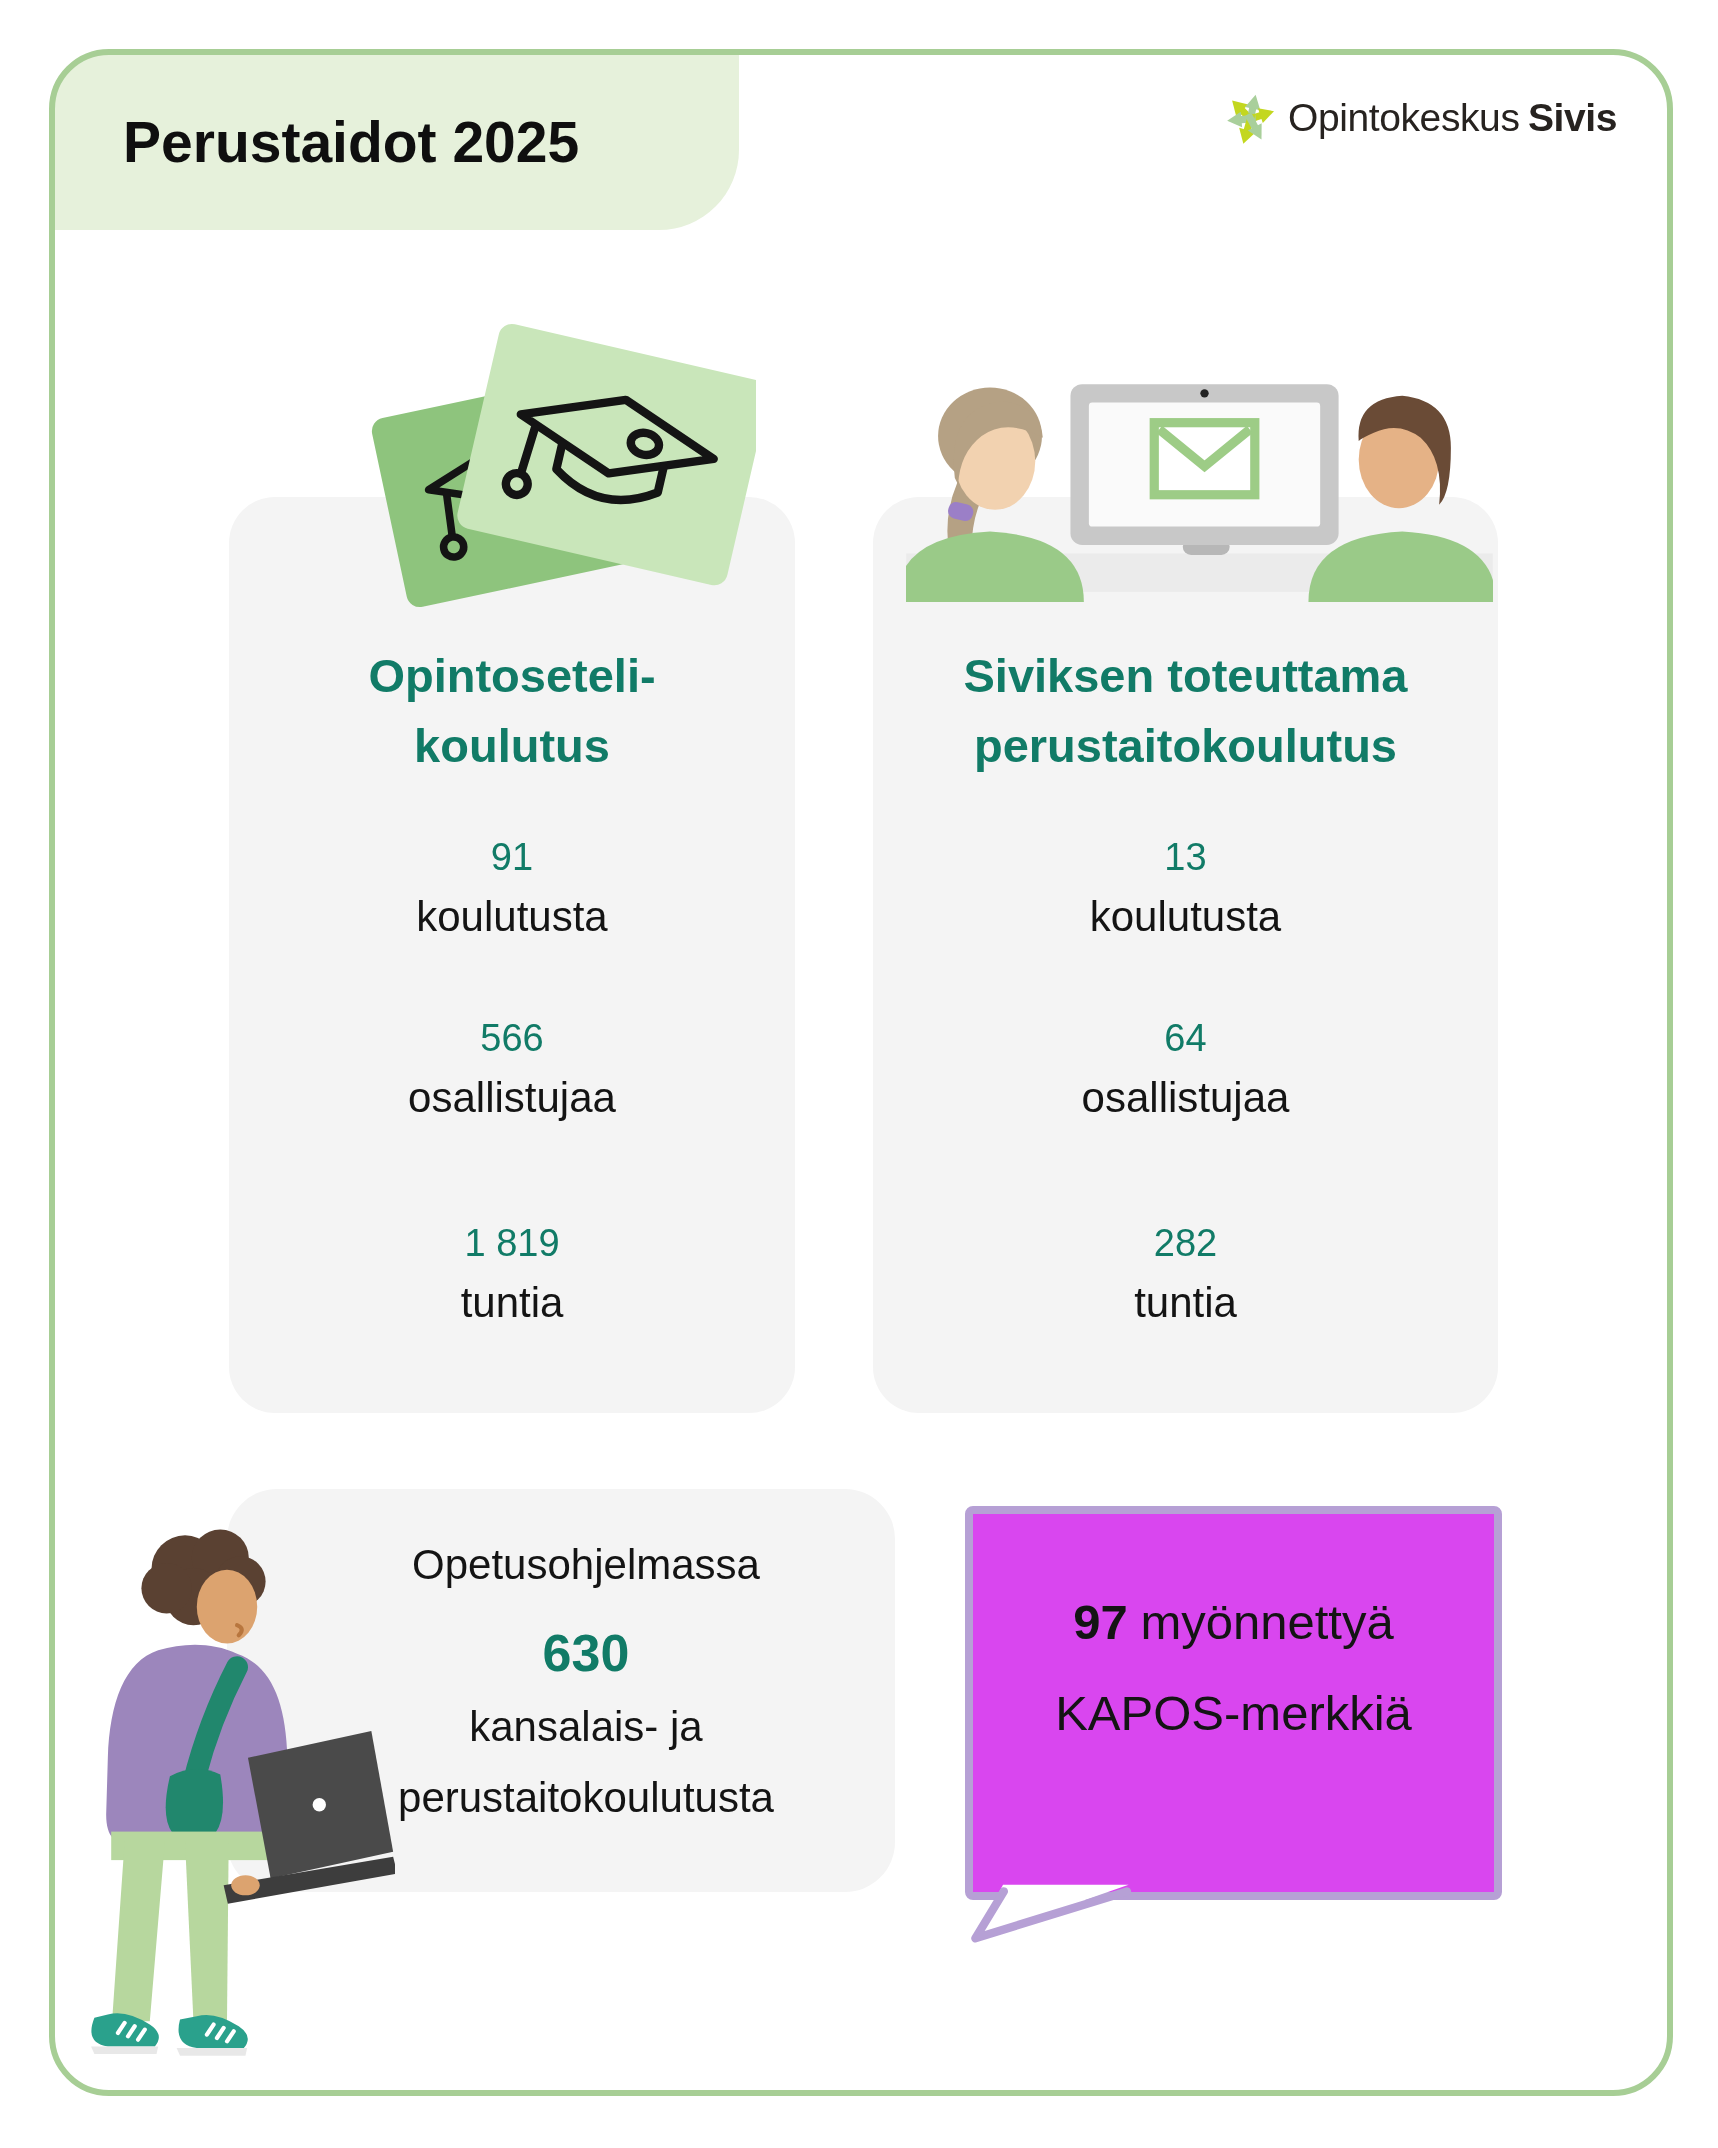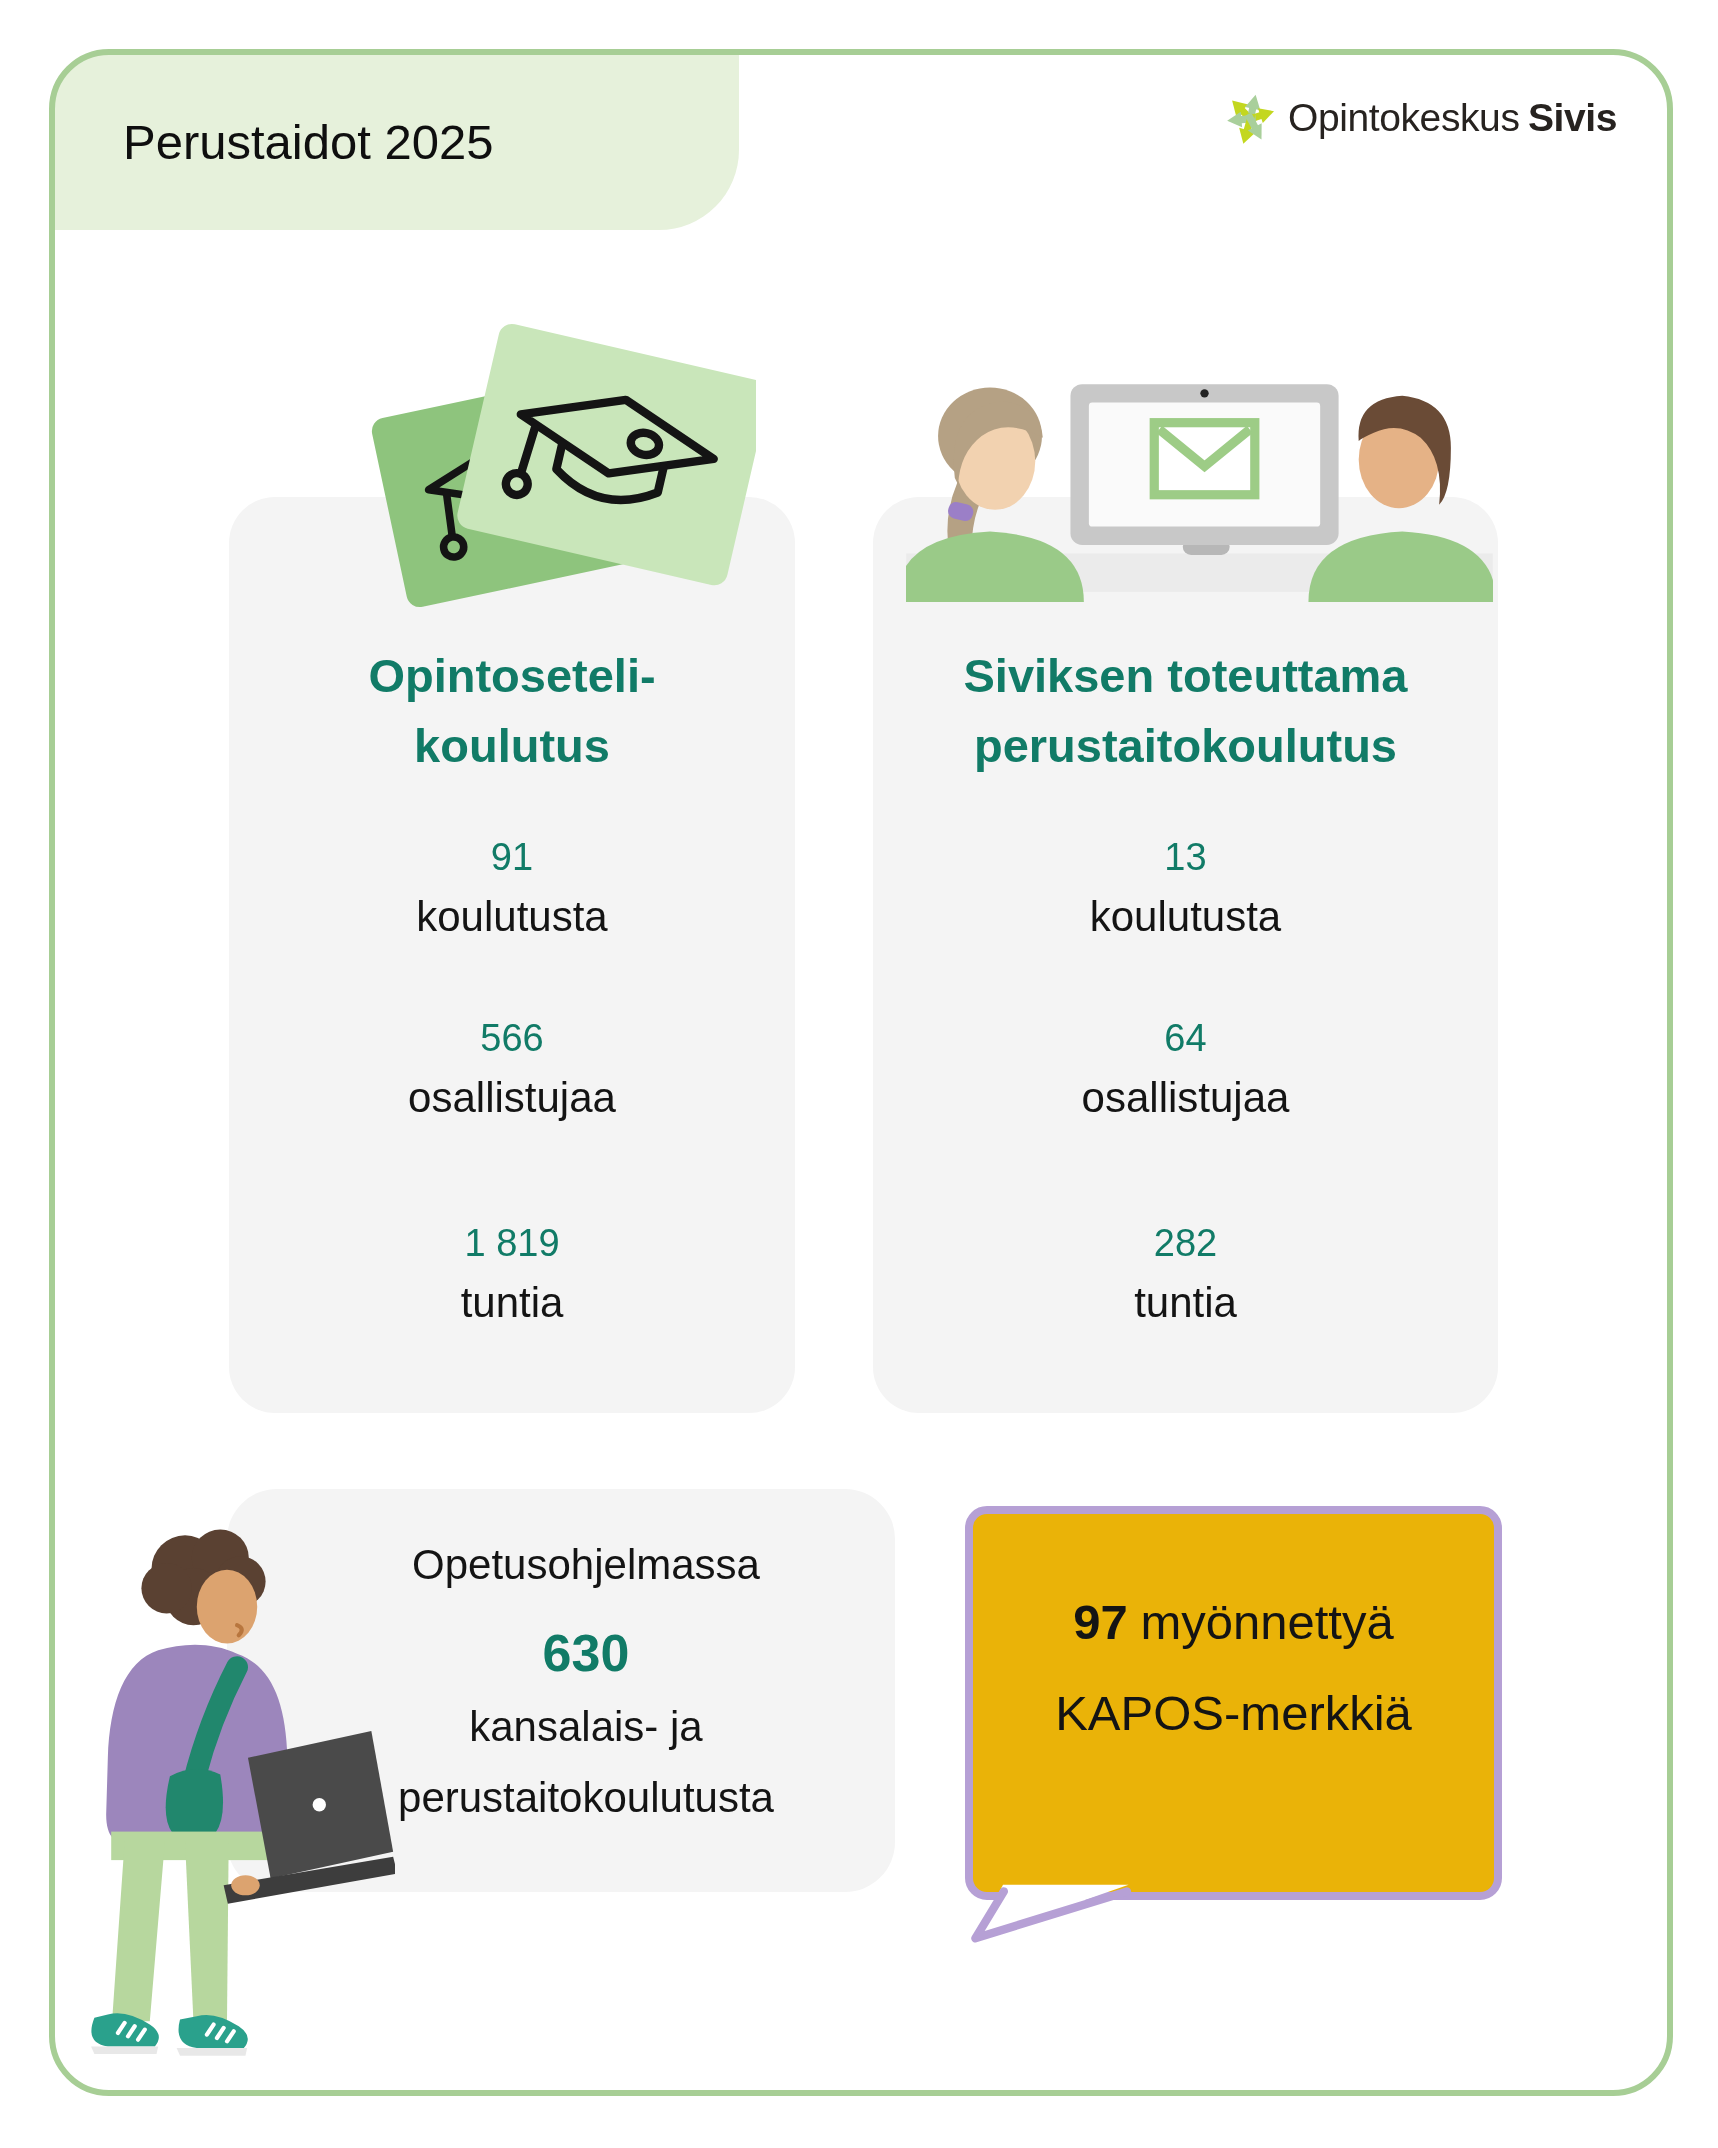--- a/index.html
+++ b/index.html
@@ -13,21 +13,21 @@
     border:6.7px solid #a7ce95;border-radius:60px;box-sizing:border-box;
     z-index:6;pointer-events:none;
   }
   
   .header-box{
     position:absolute;left:54px;top:54px;width:685px;height:176px;
     background:#e6f1db;border-radius:49px 0 80px 0;z-index:2;
     display:flex;align-items:center;
   }
   .header-title{
-    padding-left:69px;font-size:49px;font-weight:400;color:#0f0f0f;letter-spacing:0px;
+    padding-left:69px;font-size:57px;font-weight:700;color:#0f0f0f;letter-spacing:0px;
   }
   
   .logo{position:absolute;left:1218px;top:77px;z-index:3;display:flex;align-items:flex-end;}
   .logo-icon{width:65px;height:81px;margin-right:5px;}
   .logo-text{font-size:39px;color:#272320;line-height:81px;white-space:nowrap;letter-spacing:-0.4px;}
   .logo-text .reg{font-weight:400;}
   .logo-text .bold{font-weight:700;margin-left:8.4px;}
   
   .card{position:absolute;top:497px;height:916px;background:#f4f4f4;border-radius:46px;z-index:1;}
   .card-1{left:229px;width:566px;}
@@ -48,21 +48,21 @@
     position:absolute;left:227px;top:1489px;width:668px;height:403px;
     background:#f4f4f4;border-radius:50px;z-index:1;
   }
   .pc-line{position:absolute;left:25px;width:100%;text-align:center;font-size:42px;line-height:54px;color:#141414;}
   .pc-1{top:49px;} .pc-2{top:211px;} .pc-3{top:282px;}
   .pc-value{position:absolute;left:25px;width:100%;text-align:center;top:124px;
     font-size:52px;font-weight:700;color:#117b67;line-height:67px;margin-top:7px;}
   
   .bubble{
     position:absolute;left:965px;top:1506px;width:537px;height:394px;
-    background:#eab308;border:8.4px solid #b6a0d5;border-radius:22px;box-sizing:border-box;z-index:2;
+    background:#d946ef;border:8.4px solid #b6a0d5;border-radius:8px;box-sizing:border-box;z-index:2;
   }
   .bubble-inner{
     position:absolute;inset:0;display:flex;flex-direction:column;justify-content:center;align-items:center;
     padding-bottom:71px;font-size:49px;color:#141414;line-height:91px;text-align:center;
   }
   .bubble-inner .bold{font-weight:700;}
   .bubble-inner .sp{margin-left:12.6px;}
   .bubble-tail{position:absolute;left:965px;top:1878px;width:210px;height:67px;z-index:3;}
   
   .person{position:absolute;left:59px;top:1506px;width:336px;height:579px;z-index:5;}

